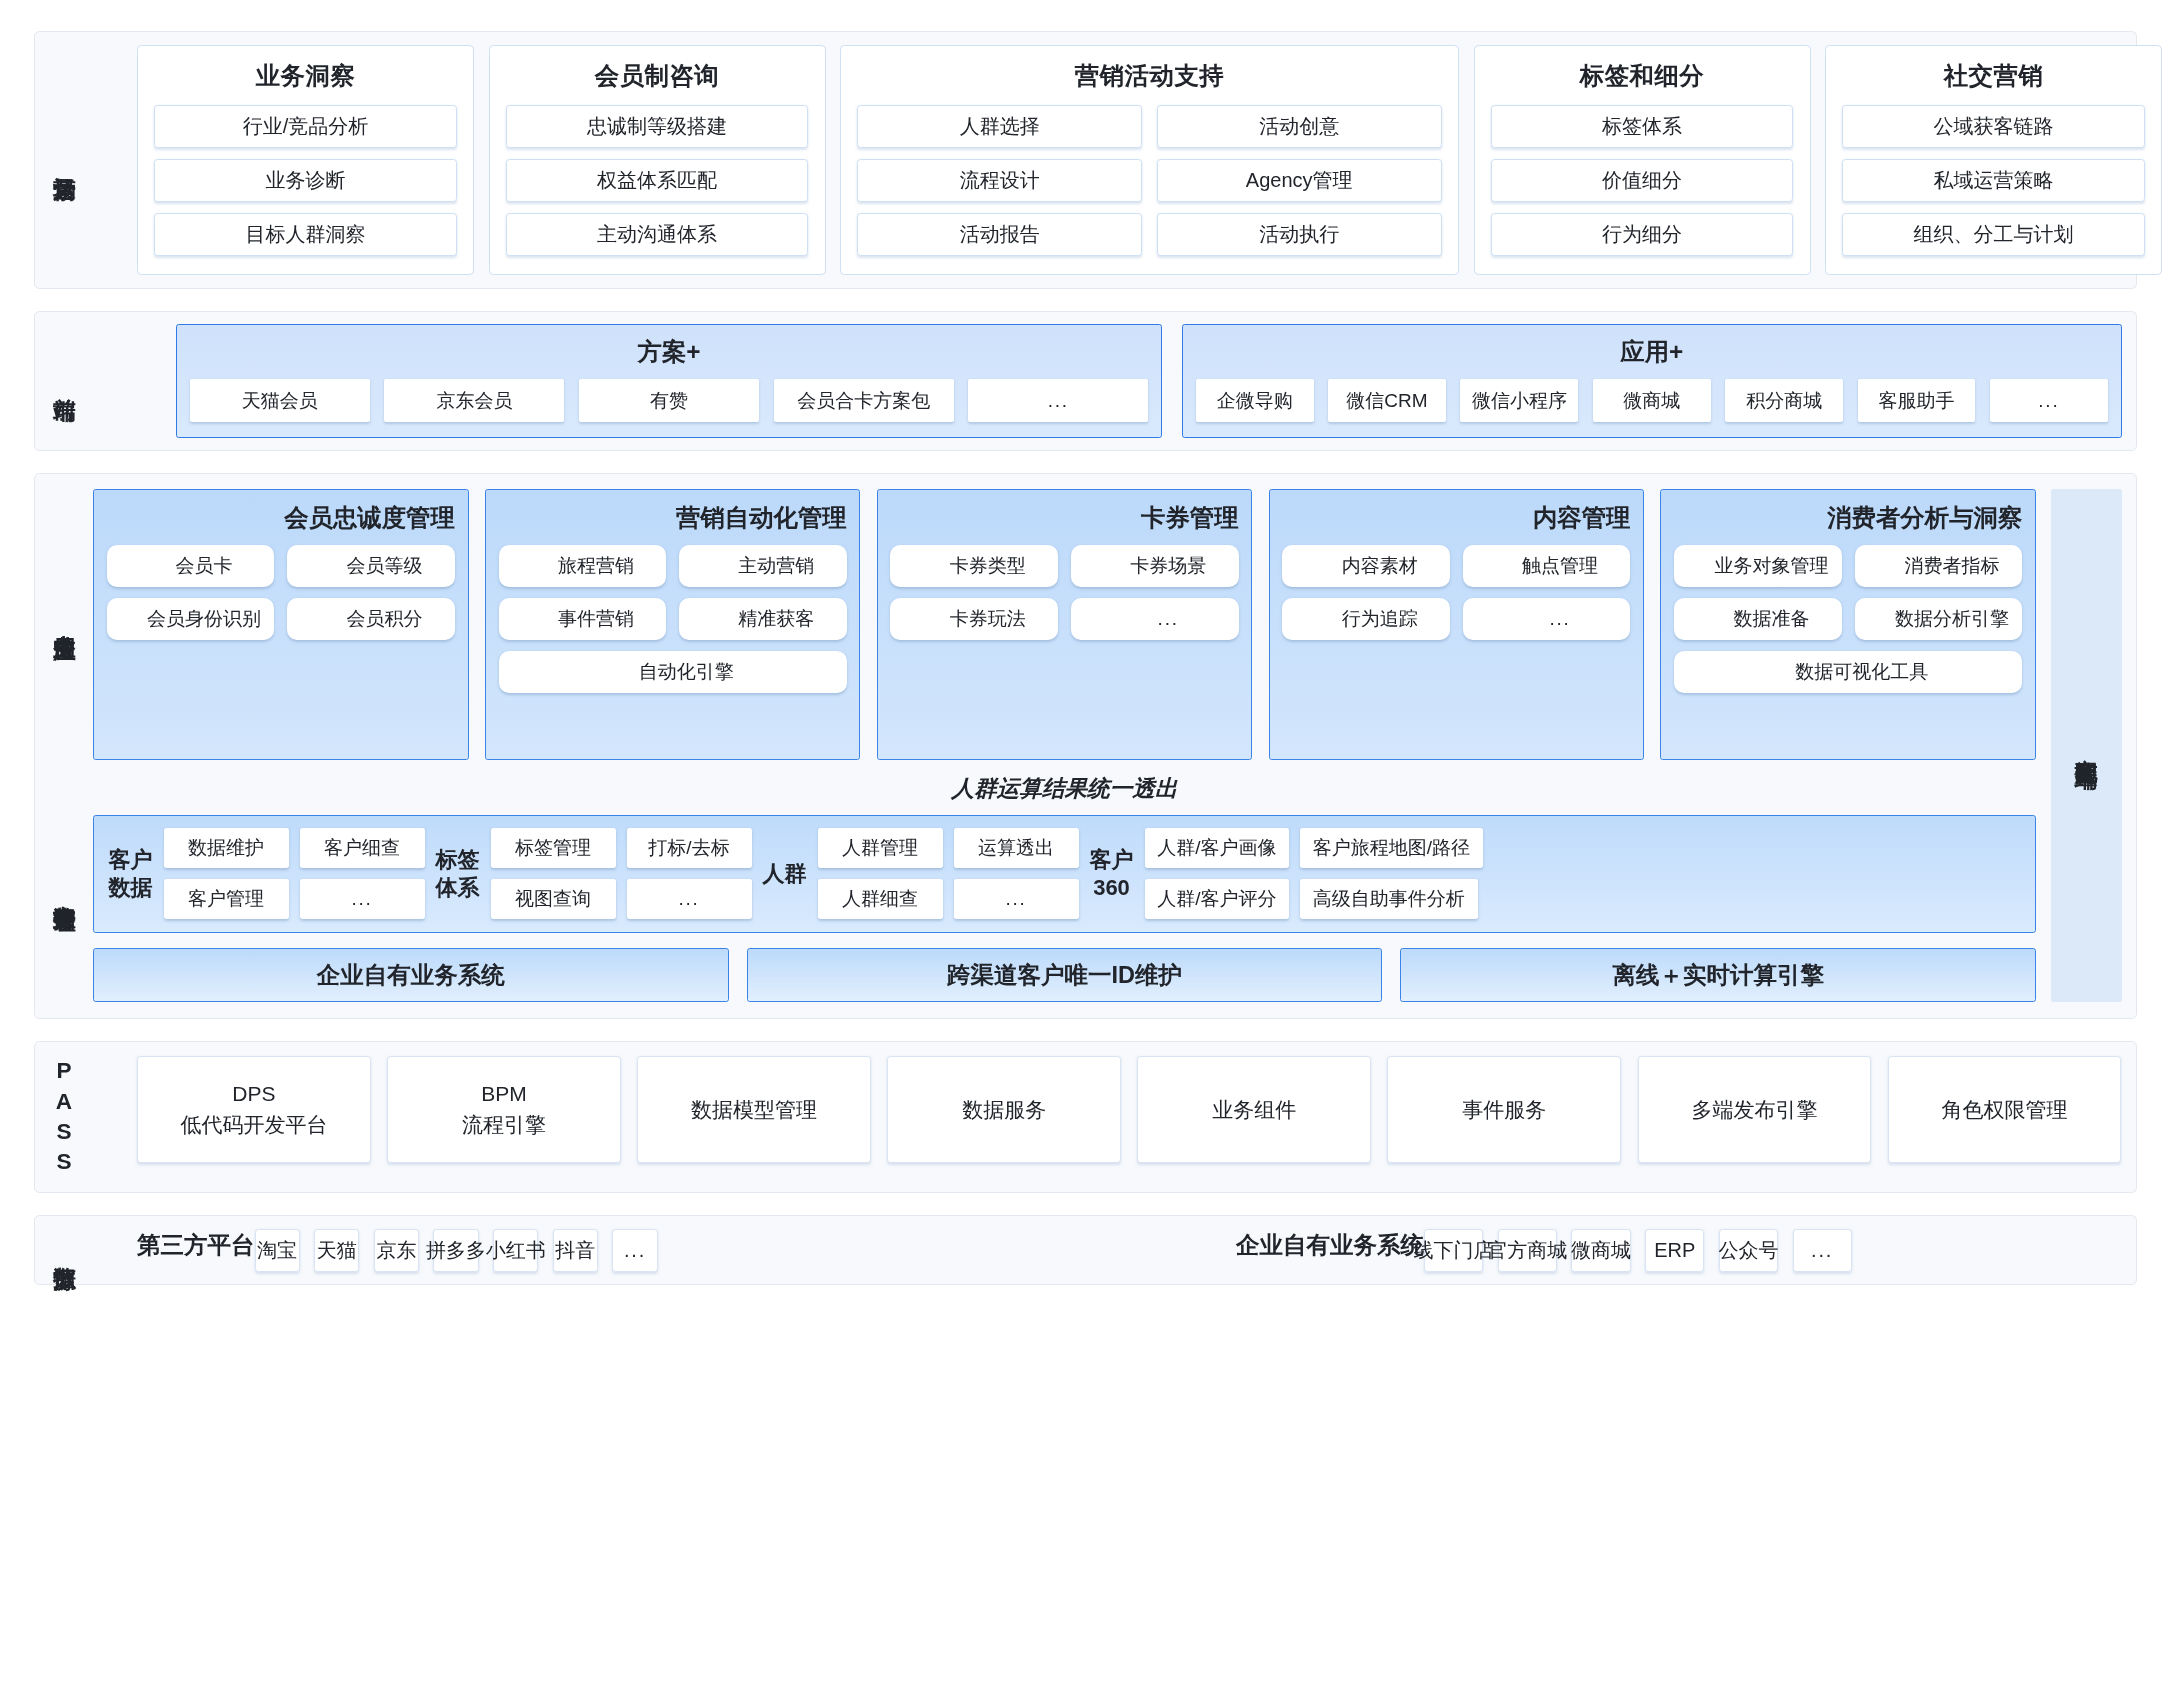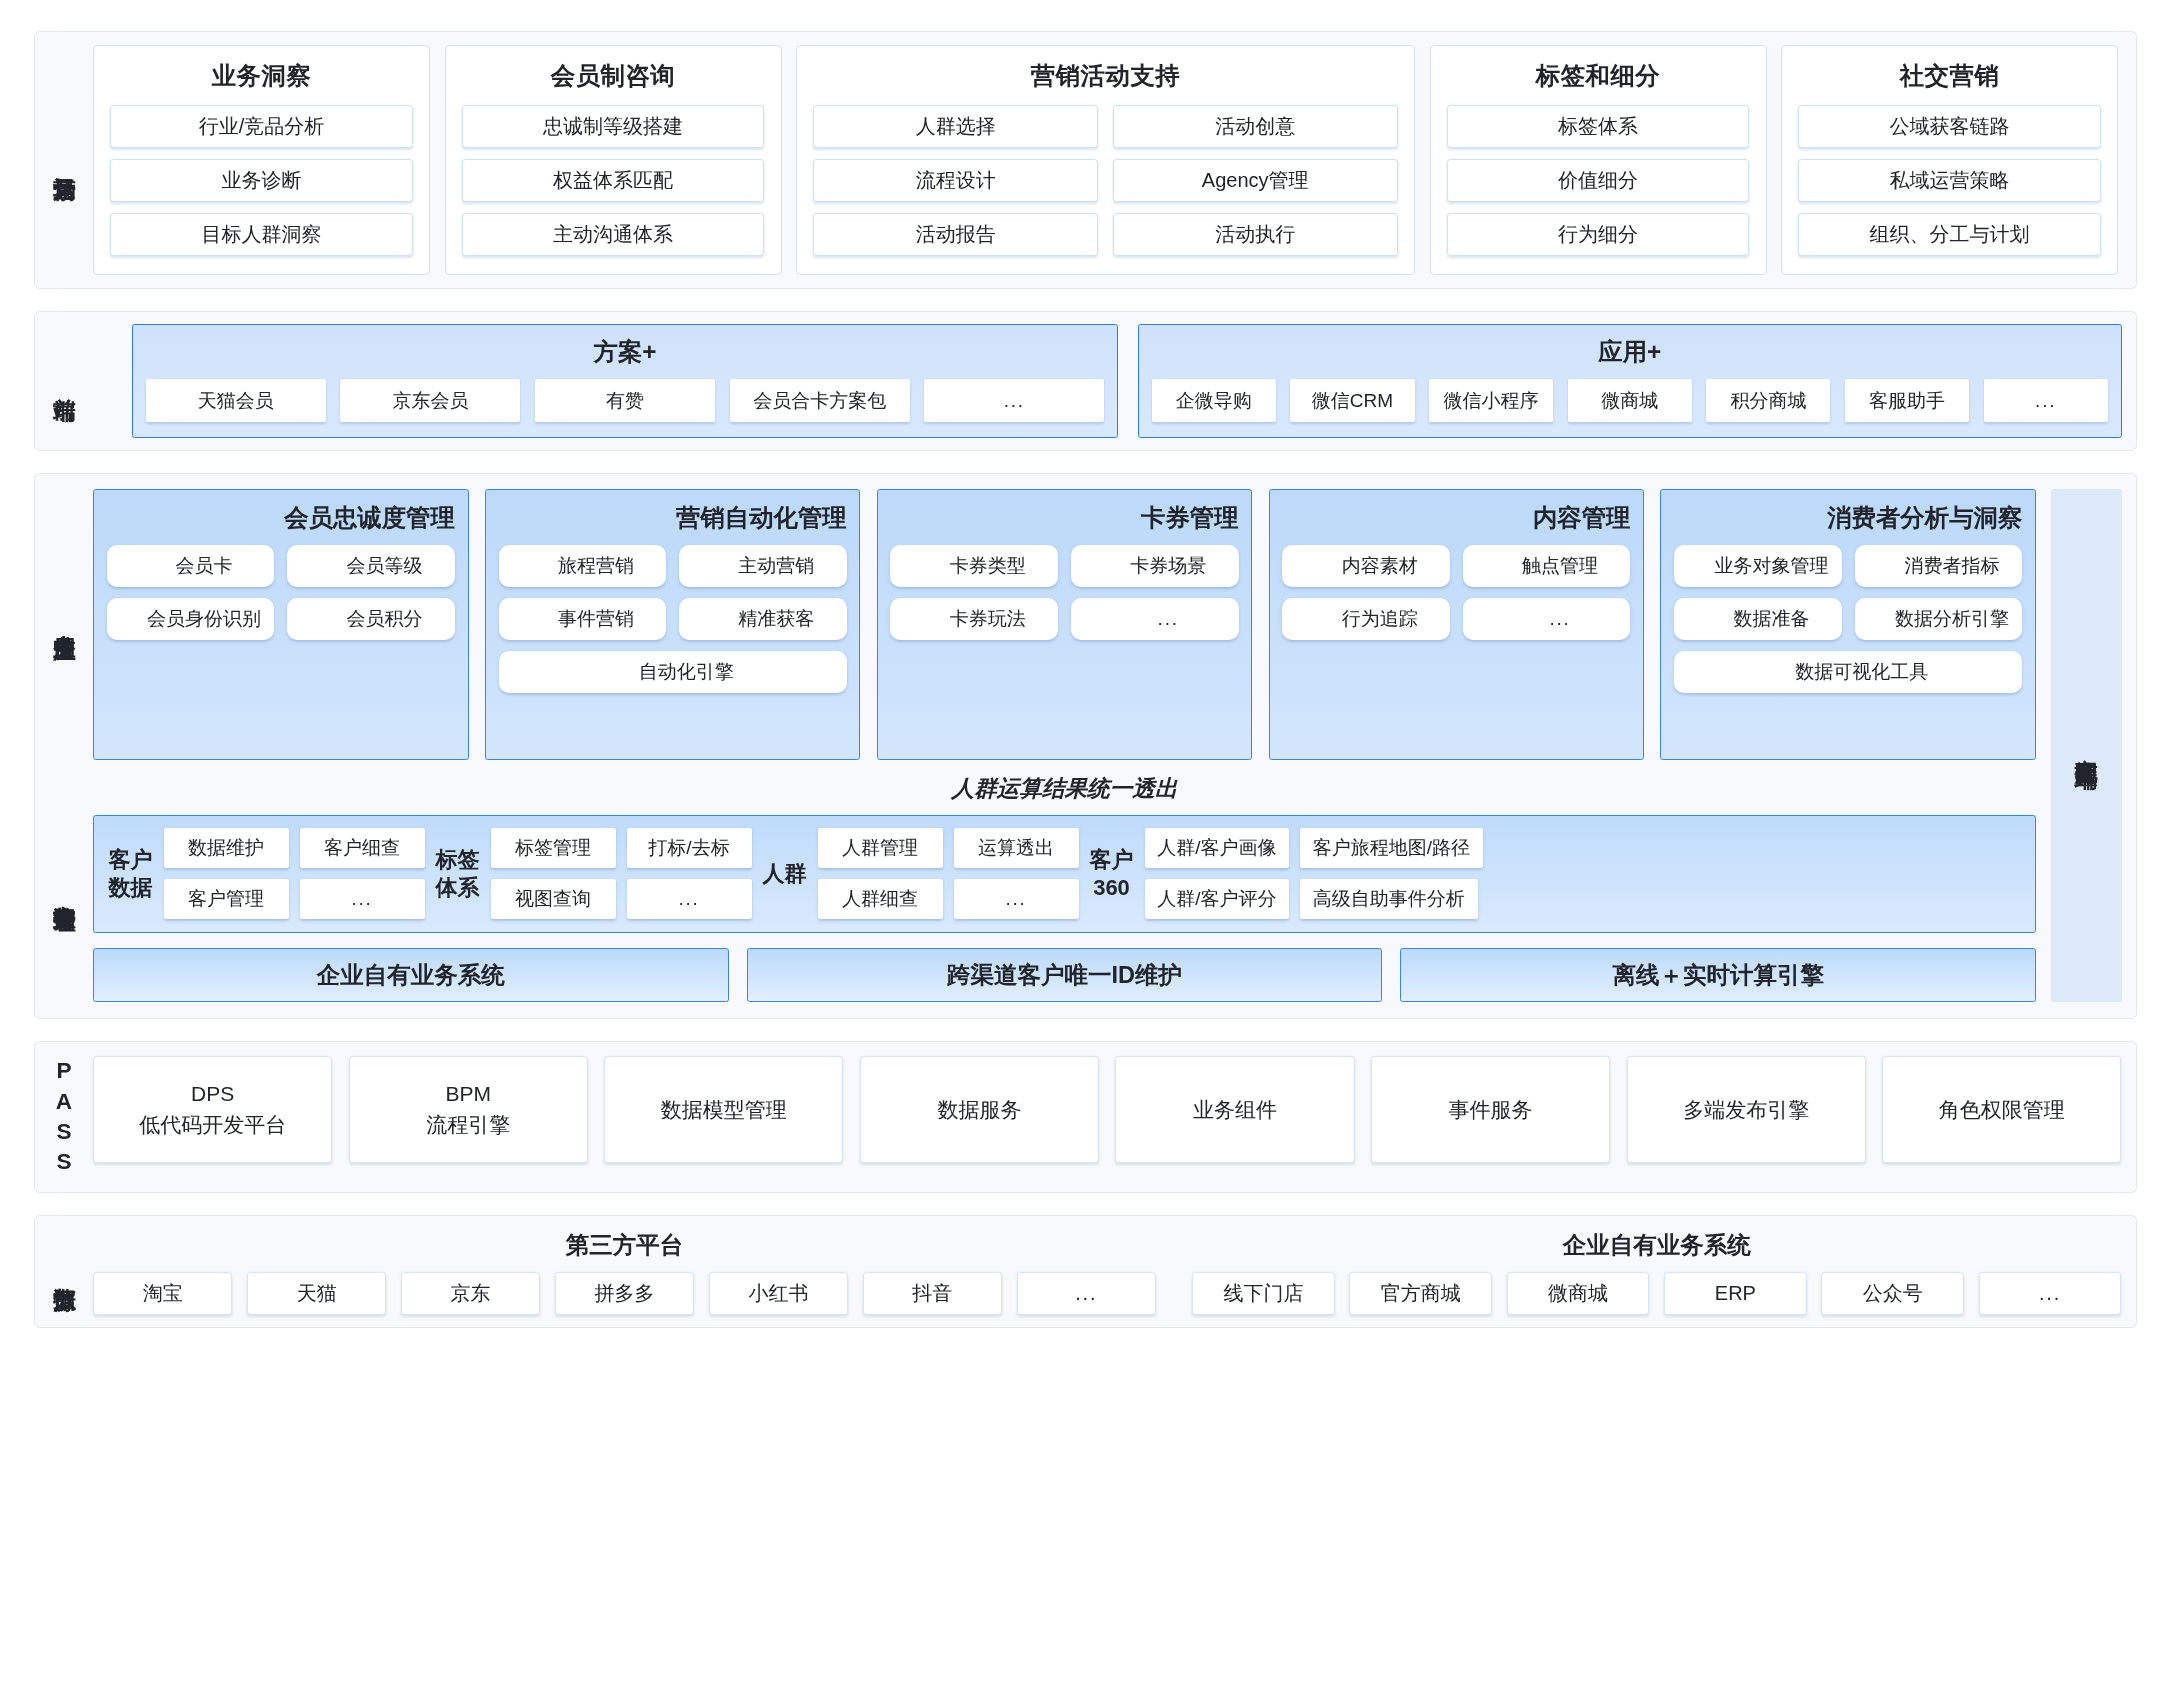--- a/index.html
+++ b/index.html
@@ -11,20 +11,21 @@
   }
   .page { width: 2171px; height: 1701px; padding: 31px 34px 27px 34px; display: flex; flex-direction: column; gap: 22px; }
 
   
   .band {
     background: #f7f9fc;
     border: 1.4px solid #e3e8ef;
     border-radius: 5.4px;
     display: flex;
     align-items: stretch;
+    gap: 44px;
   }
   .vlabel {
     flex: 0 0 58px;
     display: flex; align-items: center; justify-content: center;
     font-size: 22.6px; font-weight: 700; letter-spacing: 0.9px;
     line-height: 1.34;
     writing-mode: vertical-rl;
     text-orientation: upright;
     color: #21252b;
     user-select: none;
@@ -162,21 +163,21 @@
     background: #fff; border: 1.1px solid #d8e4f3; border-radius: 3.6px;
     box-shadow: 0 1.8px 2.7px rgba(190,205,225,.55);
     height: 107px;
     display: flex; flex-direction: column; align-items: center; justify-content: center;
     font-size: 21px; line-height: 1.45; text-align: center;
   }
 
   
   .row5 { padding: 12.7px 14.5px 12.7px 0; }
   .row5 .band-body { gap: 36px; }
-  .ds-group { display: flex; flex-direction: column; }
+  .ds-group { display: flex; flex-direction: row; }
   .ds-group.g1 { flex: 0 0 1063px; }
   .ds-group.g2 { flex: 1 1 auto; }
   .ds-title { text-align: center; font-size: 23.5px; font-weight: 700; margin-bottom: 11px; }
   .ds-chips { display: flex; gap: 14.5px; }
   .ds-chip {
     flex: 1 1 0; min-width: 0;
     background: #fff; border: 1.1px solid #d8e4f3; border-radius: 3.6px;
     box-shadow: 0 1.8px 2.7px rgba(190,205,225,.55);
     height: 43px; display: flex; align-items: center; justify-content: center;
     font-size: 20px; white-space: nowrap;

